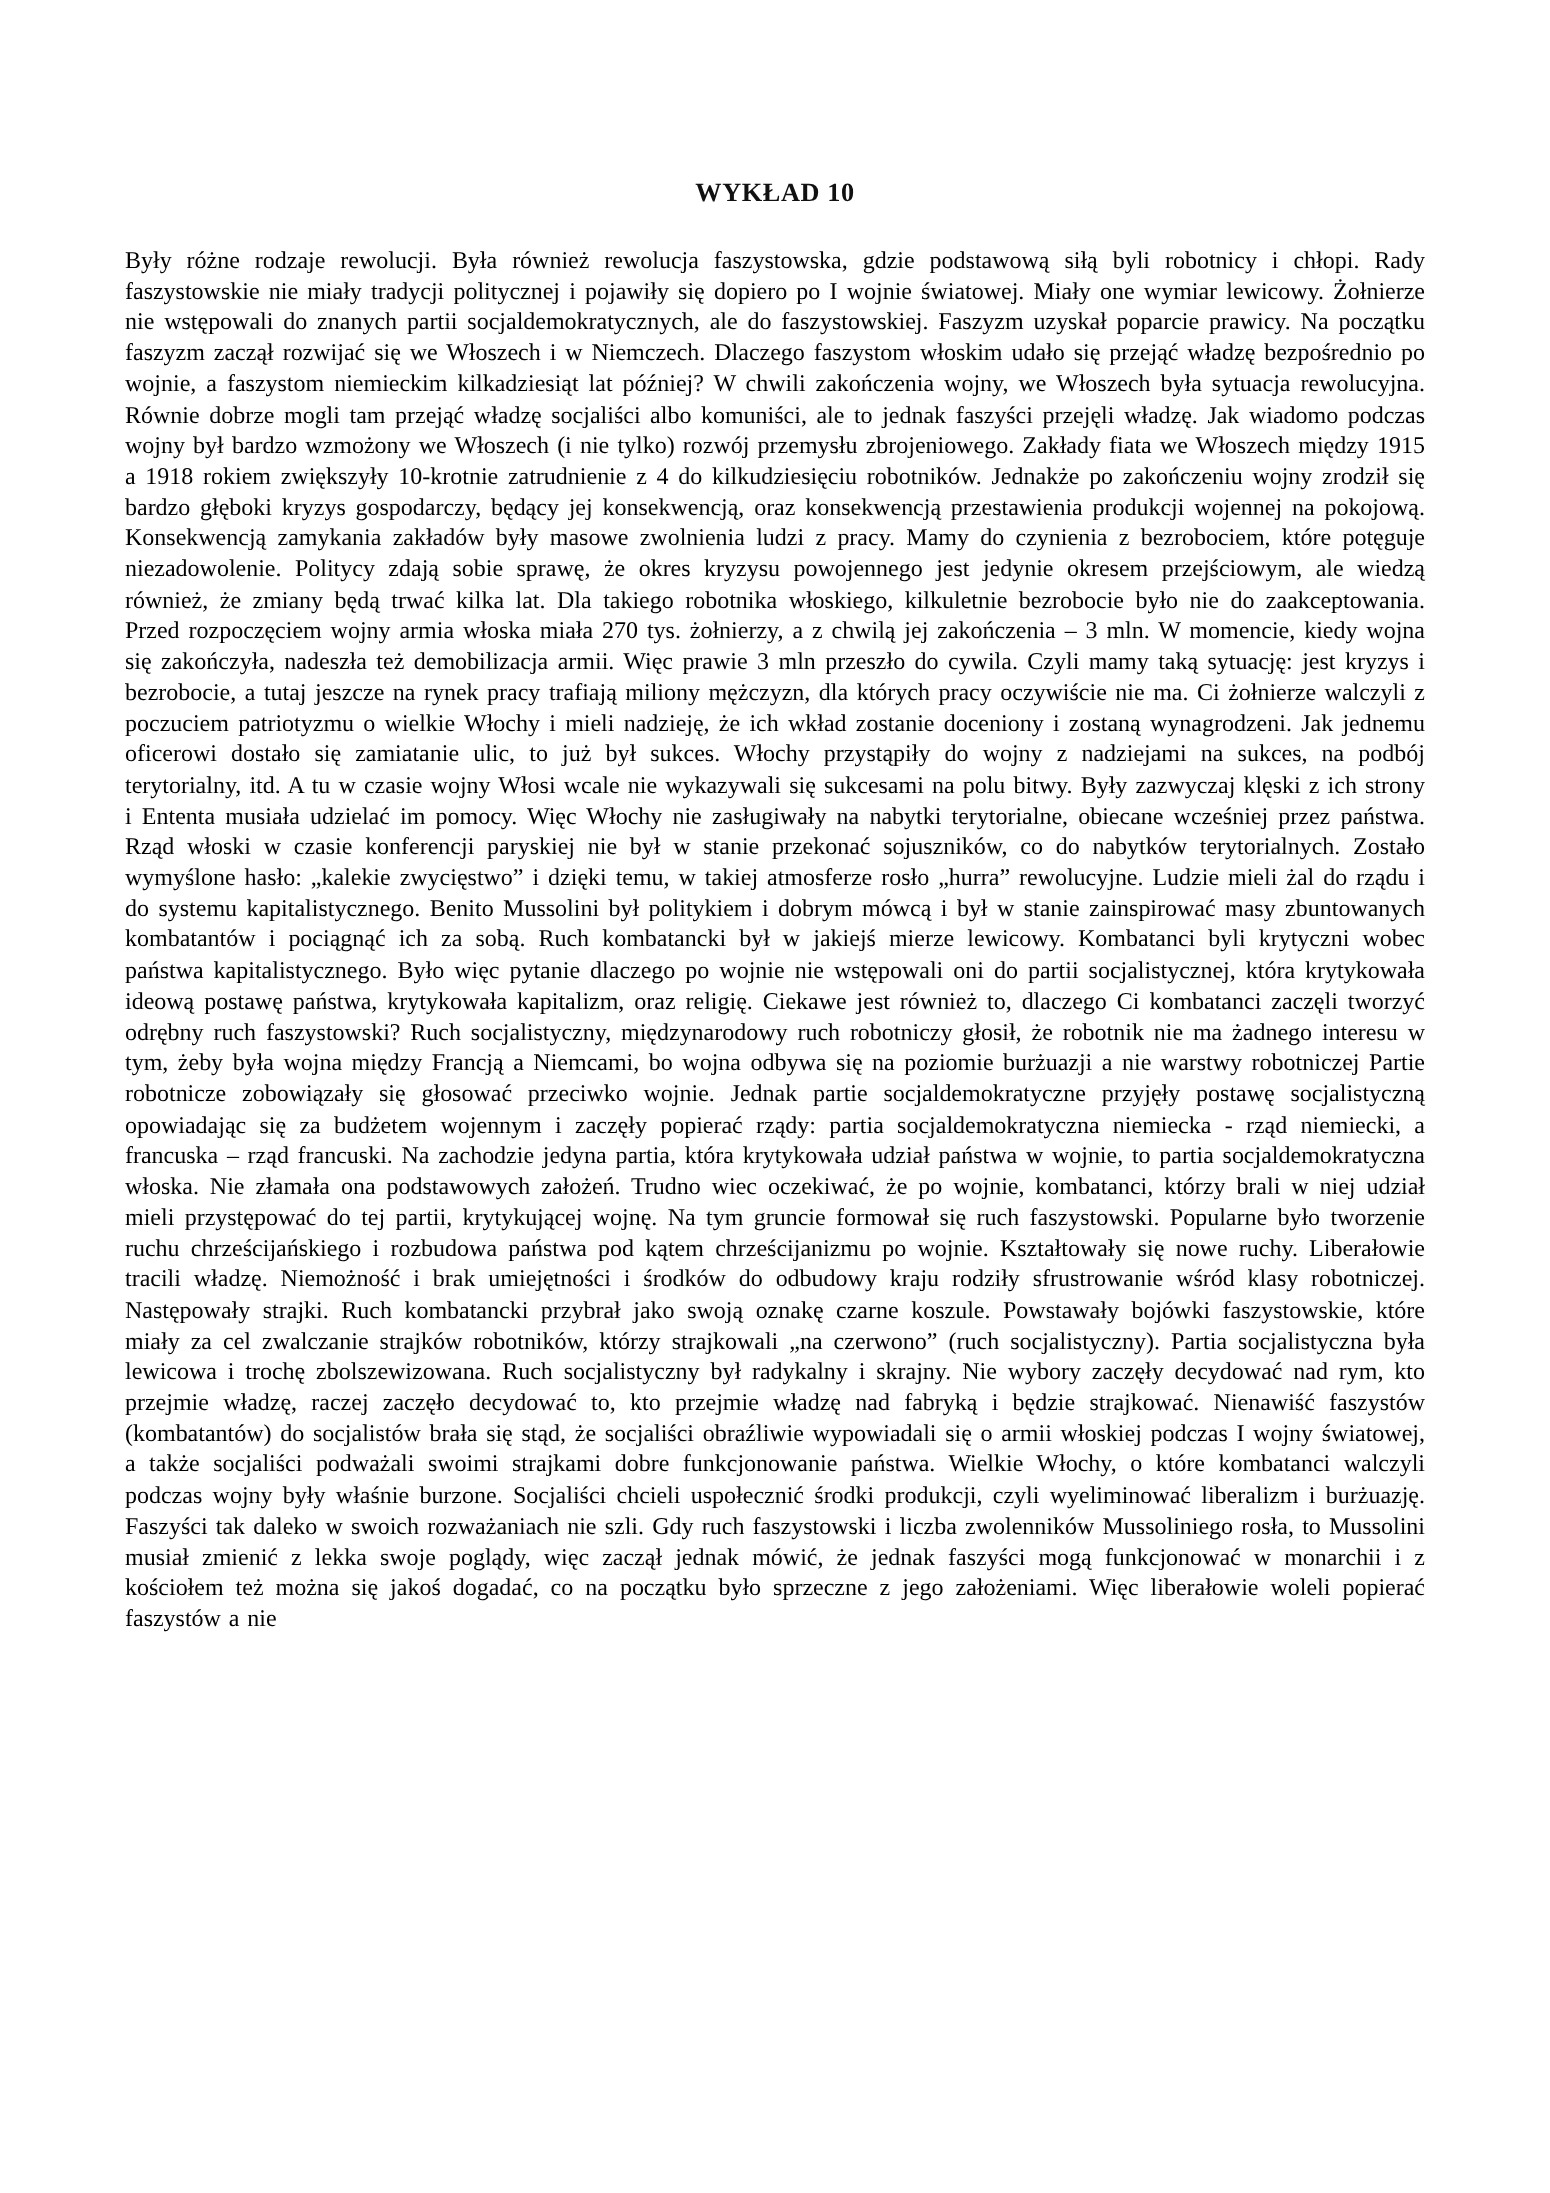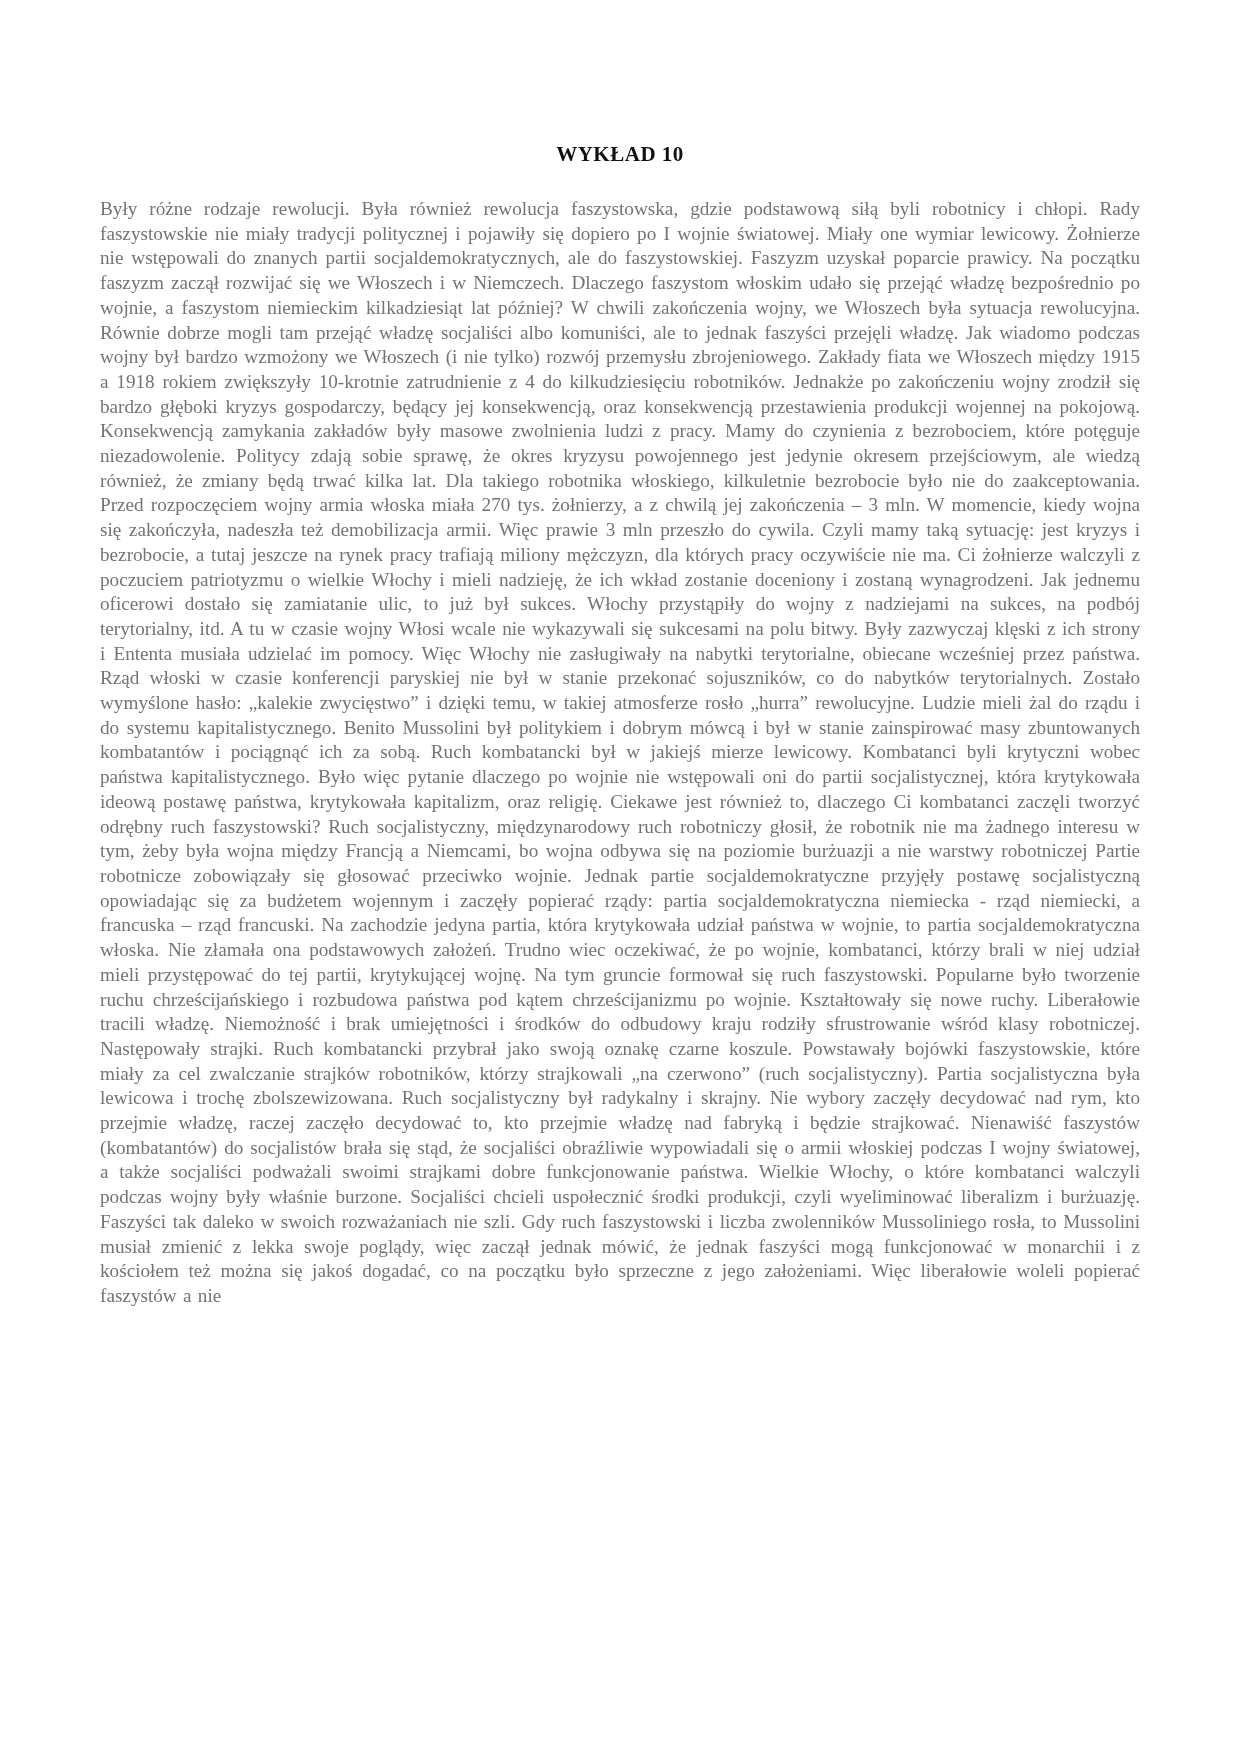--- a/index.html
+++ b/index.html
@@ -27,21 +27,21 @@
     letter-spacing: 0.5px;
     color: #111111;
   }
   .doc-body {
     margin: 0;
     font-size: 19.2px;
     line-height: 24.7px;
     text-align: justify;
     text-justify: inter-word;
     word-spacing: 1.5px;
-    color: #737373;
+    color: #000000;
   }
 </style>
 </head>
 <body>
 
 <div class="page">
   <h1 class="doc-title">WYKŁAD 10</h1>
   <p class="doc-body">Były różne rodzaje rewolucji. Była również rewolucja faszystowska, gdzie podstawową siłą byli robotnicy i chłopi. Rady faszystowskie nie miały tradycji politycznej i pojawiły się dopiero po I wojnie światowej. Miały one wymiar lewicowy. Żołnierze nie wstępowali do znanych partii socjaldemokratycznych, ale do faszystowskiej. Faszyzm uzyskał poparcie prawicy. Na początku faszyzm zaczął rozwijać się we Włoszech i w Niemczech. Dlaczego faszystom włoskim udało się przejąć władzę bezpośrednio po wojnie, a faszystom niemieckim kilkadziesiąt lat później? W chwili zakończenia wojny, we Włoszech była sytuacja rewolucyjna. Równie dobrze mogli tam przejąć władzę socjaliści albo komuniści, ale to jednak faszyści przejęli władzę. Jak wiadomo podczas wojny był bardzo wzmożony we Włoszech (i nie tylko) rozwój przemysłu zbrojeniowego. Zakłady fiata we Włoszech między 1915 a 1918 rokiem zwiększyły 10-krotnie zatrudnienie z 4 do kilkudziesięciu robotników. Jednakże po zakończeniu wojny zrodził się bardzo głęboki kryzys gospodarczy, będący jej konsekwencją, oraz konsekwencją przestawienia produkcji wojennej na pokojową. Konsekwencją zamykania zakładów były masowe zwolnienia ludzi z pracy. Mamy do czynienia z bezrobociem, które potęguje niezadowolenie. Politycy zdają sobie sprawę, że okres kryzysu powojennego jest jedynie okresem przejściowym, ale wiedzą również, że zmiany będą trwać kilka lat. Dla takiego robotnika włoskiego, kilkuletnie bezrobocie było nie do zaakceptowania. Przed rozpoczęciem wojny armia włoska miała 270 tys. żołnierzy, a z chwilą jej zakończenia – 3 mln. W momencie, kiedy wojna się zakończyła, nadeszła też demobilizacja armii. Więc prawie 3 mln przeszło do cywila. Czyli mamy taką sytuację: jest kryzys i bezrobocie, a tutaj jeszcze na rynek pracy trafiają miliony mężczyzn, dla których pracy oczywiście nie ma. Ci żołnierze walczyli z poczuciem patriotyzmu o wielkie Włochy i mieli nadzieję, że ich wkład zostanie doceniony i zostaną wynagrodzeni. Jak jednemu oficerowi dostało się zamiatanie ulic, to już był sukces. Włochy przystąpiły do wojny z nadziejami na sukces, na podbój terytorialny, itd. A tu w czasie wojny Włosi wcale nie wykazywali się sukcesami na polu bitwy. Były zazwyczaj klęski z ich strony i Ententa musiała udzielać im pomocy. Więc Włochy nie zasługiwały na nabytki terytorialne, obiecane wcześniej przez państwa. Rząd włoski w czasie konferencji paryskiej nie był w stanie przekonać sojuszników, co do nabytków terytorialnych. Zostało wymyślone hasło: „kalekie zwycięstwo” i dzięki temu, w takiej atmosferze rosło „hurra” rewolucyjne. Ludzie mieli żal do rządu i do systemu kapitalistycznego. Benito Mussolini był politykiem i dobrym mówcą i był w stanie zainspirować masy zbuntowanych kombatantów i pociągnąć ich za sobą. Ruch kombatancki był w jakiejś mierze lewicowy. Kombatanci byli krytyczni wobec państwa kapitalistycznego. Było więc pytanie dlaczego po wojnie nie wstępowali oni do partii socjalistycznej, która krytykowała ideową postawę państwa, krytykowała kapitalizm, oraz religię. Ciekawe jest również to, dlaczego Ci kombatanci zaczęli tworzyć odrębny ruch faszystowski? Ruch socjalistyczny, międzynarodowy ruch robotniczy głosił, że robotnik nie ma żadnego interesu w tym, żeby była wojna między Francją a Niemcami, bo wojna odbywa się na poziomie burżuazji a nie warstwy robotniczej Partie robotnicze zobowiązały się głosować przeciwko wojnie. Jednak partie socjaldemokratyczne przyjęły postawę socjalistyczną opowiadając się za budżetem wojennym i zaczęły popierać rządy: partia socjaldemokratyczna niemiecka - rząd niemiecki, a francuska – rząd francuski. Na zachodzie jedyna partia, która krytykowała udział państwa w wojnie, to partia socjaldemokratyczna włoska. Nie złamała ona podstawowych założeń. Trudno wiec oczekiwać, że po wojnie, kombatanci, którzy brali w niej udział mieli przystępować do tej partii, krytykującej wojnę. Na tym gruncie formował się ruch faszystowski. Popularne było tworzenie ruchu chrześcijańskiego i rozbudowa państwa pod kątem chrześcijanizmu po wojnie. Kształtowały się nowe ruchy. Liberałowie tracili władzę. Niemożność i brak umiejętności i środków do odbudowy kraju rodziły sfrustrowanie wśród klasy robotniczej. Następowały strajki. Ruch kombatancki przybrał jako swoją oznakę czarne koszule. Powstawały bojówki faszystowskie, które miały za cel zwalczanie strajków robotników, którzy strajkowali „na czerwono” (ruch socjalistyczny). Partia socjalistyczna była lewicowa i trochę zbolszewizowana. Ruch socjalistyczny był radykalny i skrajny. Nie wybory zaczęły decydować nad rym, kto przejmie władzę, raczej zaczęło decydować to, kto przejmie władzę nad fabryką i będzie strajkować. Nienawiść faszystów (kombatantów) do socjalistów brała się stąd, że socjaliści obraźliwie wypowiadali się o armii włoskiej podczas I wojny światowej, a także socjaliści podważali swoimi strajkami dobre funkcjonowanie państwa. Wielkie Włochy, o które kombatanci walczyli podczas wojny były właśnie burzone. Socjaliści chcieli uspołecznić środki produkcji, czyli wyeliminować liberalizm i burżuazję. Faszyści tak daleko w swoich rozważaniach nie szli. Gdy ruch faszystowski i liczba zwolenników Mussoliniego rosła, to Mussolini musiał zmienić z lekka swoje poglądy, więc zaczął jednak mówić, że jednak faszyści mogą funkcjonować w monarchii i z kościołem też można się jakoś dogadać, co na początku było sprzeczne z jego założeniami. Więc liberałowie woleli popierać faszystów a nie</p>
 </div>
 

